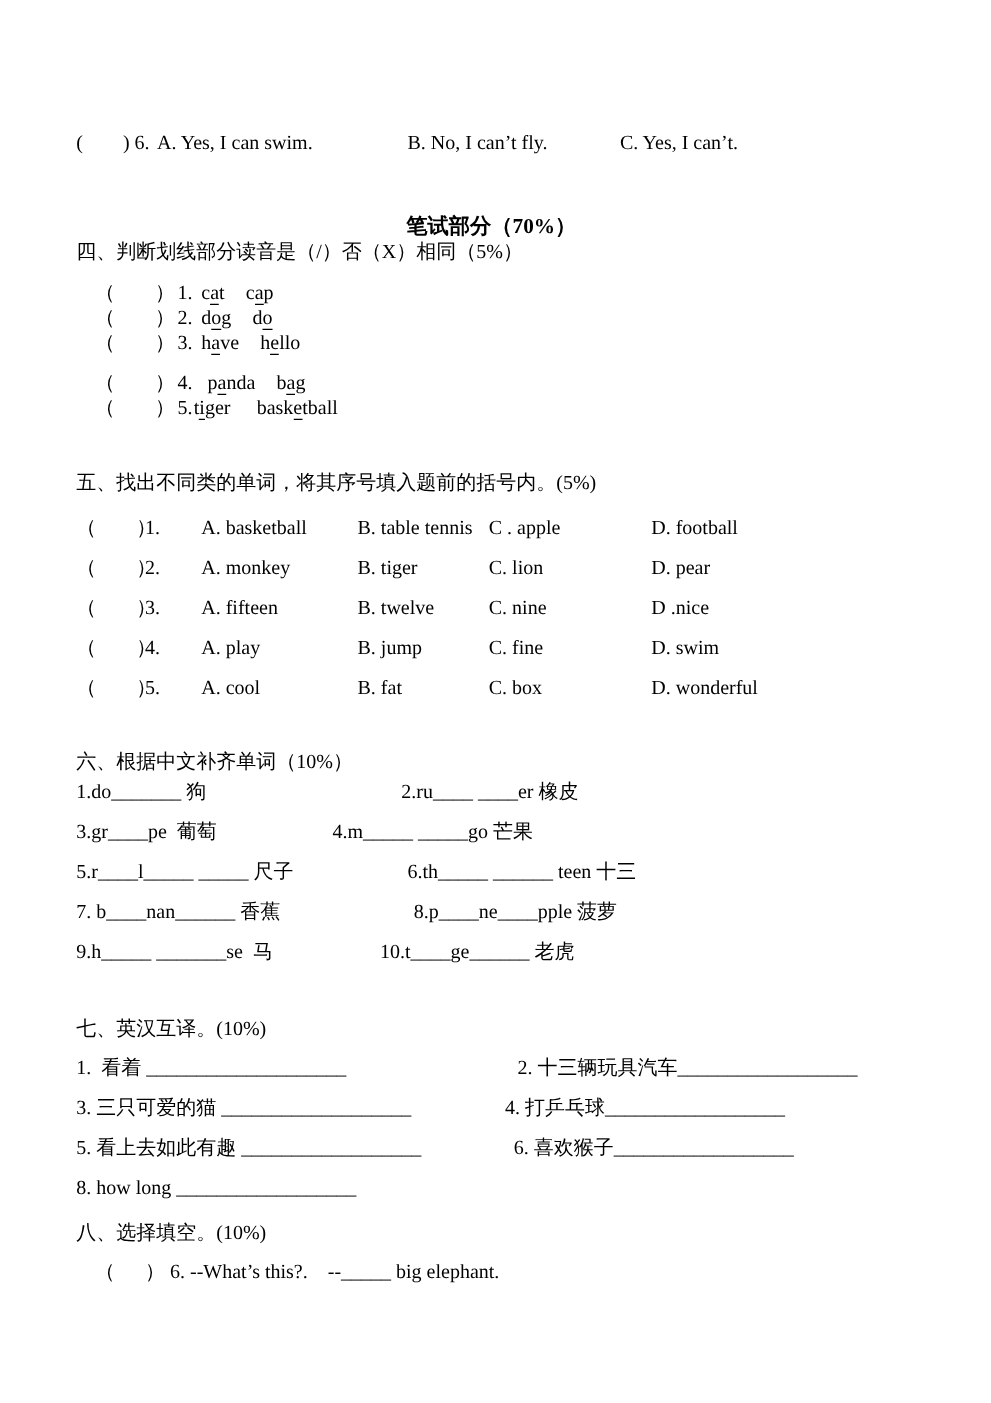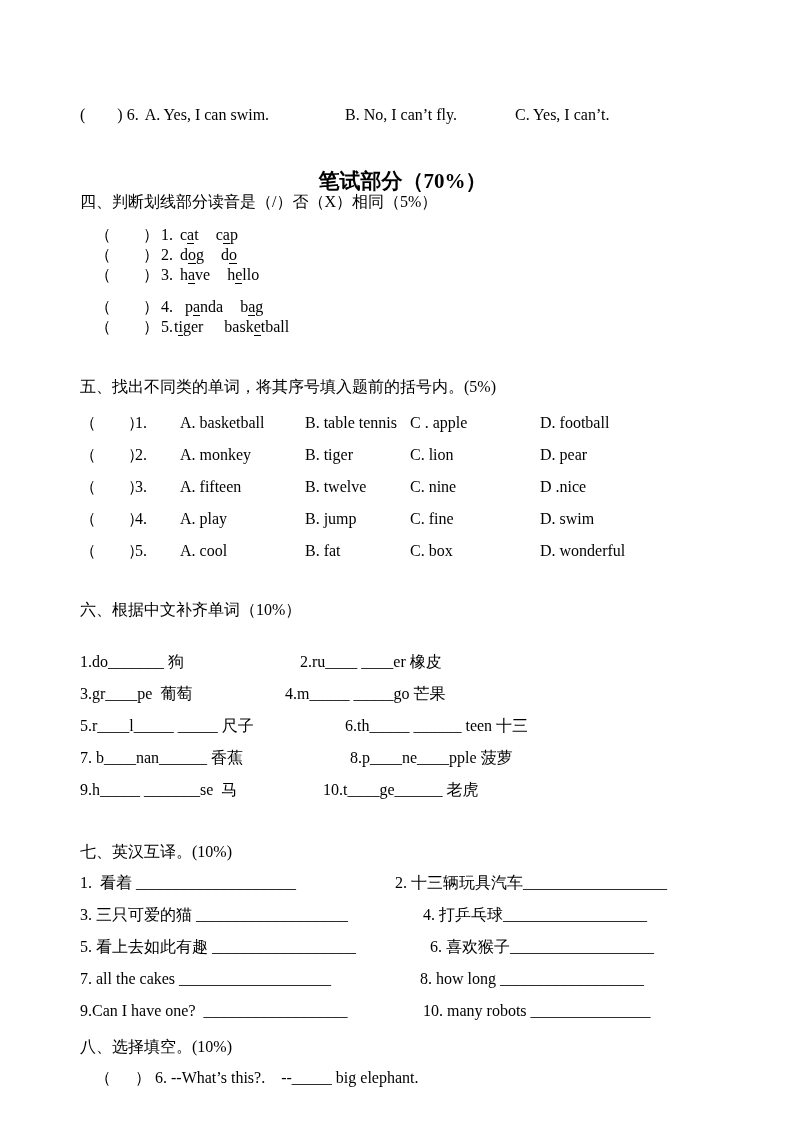--- a/index.html
+++ b/index.html
@@ -1,31 +1,31 @@
 <!DOCTYPE html>
 <html><head>
 <meta charset="utf-8">
 <style>
   html,body{margin:0;padding:0;background:#ffffff;}
   body{
     width:793px;height:1122px;overflow:hidden;color:#000;
     font-family:"Liberation Serif","DejaVu Serif",serif;
     font-size:16px;
   }
-  .page{padding:105px 68px 0 80px;box-sizing:border-box;}
+  .page{padding:105px 68px 0 61px;box-sizing:border-box;}
   .row{line-height:20px;}
   [data-bind]{white-space:pre;}
   .flex{display:flex;align-items:baseline;}
   .ul{border-bottom:1px solid #000;}
   
   .q6 .c1{width:265px;}
   .q6 .c2{width:170px;}
   
   .heading{
-    text-align:center;font-weight:bold;font-size:21px;line-height:22px;
+    text-align:center;font-weight:bold;font-size:17px;line-height:22px;
     margin-top:45px;
   }
   .sec-title{margin-top:0;line-height:20px;font-size:16px;}
   
   .p-row{padding-left:15px;margin-top:13px;flex-direction:column;}
   .p-row .g1{width:195px;}
   .p-row .g2{width:170px;}
   .p-row .num{margin-left:2px;}
   .p-row .w1{margin-left:7px;}
   .p-row .w2{margin-left:17px;}
@@ -36,22 +36,22 @@
   .mt16{margin-top:16px;}
   .s5row{display:flex;align-items:baseline;margin-top:12px;}
   .s5row.first{margin-top:16px;}
   .s5row .cb{width:55px;}
   .s5row .cn{width:45px;}
   .s5row .ca{width:125px;}
   .s5row .cbx{width:105px;}
   .s5row .cc{width:130px;font-family:Liberation Serif, serif;}
   
   .two{display:flex;align-items:baseline;margin-top:12px;}
-  .two.first6{margin-top:32px;}
-  .two.first7{margin-top:11px;}
+  .two.first6{margin-top:4px;gap:40px;}
+  .two.first7{margin-top:11px;gap:38px;}
   .two .lcol{flex:0 0 auto;}
   
   .s8row{margin-top:11px;}
 </style>
 </head>
 <body>
 
 <div class="page">
 
   <div class="row flex q6">
@@ -149,26 +149,21 @@
   </div>
   <div class="row two">
     <span class="lcol" style="width:343px" data-bind="section7.rows.1.left">3. 三只可爱的猫 ___________________</span>
     <span data-bind="section7.rows.1.right">4. 打乒乓球__________________</span>
   </div>
   <div class="row two">
     <span class="lcol" style="width:350px" data-bind="section7.rows.2.left">5. 看上去如此有趣 __________________</span>
     <span data-bind="section7.rows.2.right">6. 喜欢猴子__________________</span>
   </div>
   <div class="row two">
-    <span class="lcol" style="width:340px" data-bind="section7.rows.3.left">7. all the cakes ___________________</span>
     <span data-bind="section7.rows.3.right">8. how long __________________</span>
-  </div>
-  <div class="row two">
-    <span class="lcol" style="width:343px" data-bind="section7.rows.4.left">9.Can I have one?  __________________</span>
-    <span data-bind="section7.rows.4.right">10. many robots _______________</span>
   </div>
 
   <div class="sec-title mt16" data-bind="section8.title">八、选择填空。(10%)</div>
 
   <div class="row s8row" style="padding-left:15px">
     <span data-bind="section8.q1.bracket">（      ）</span><span style="margin-left:4px" data-bind="section8.q1.text">6. --What’s this?.    --_____ big elephant.</span>
   </div>
 
 </div>
 

